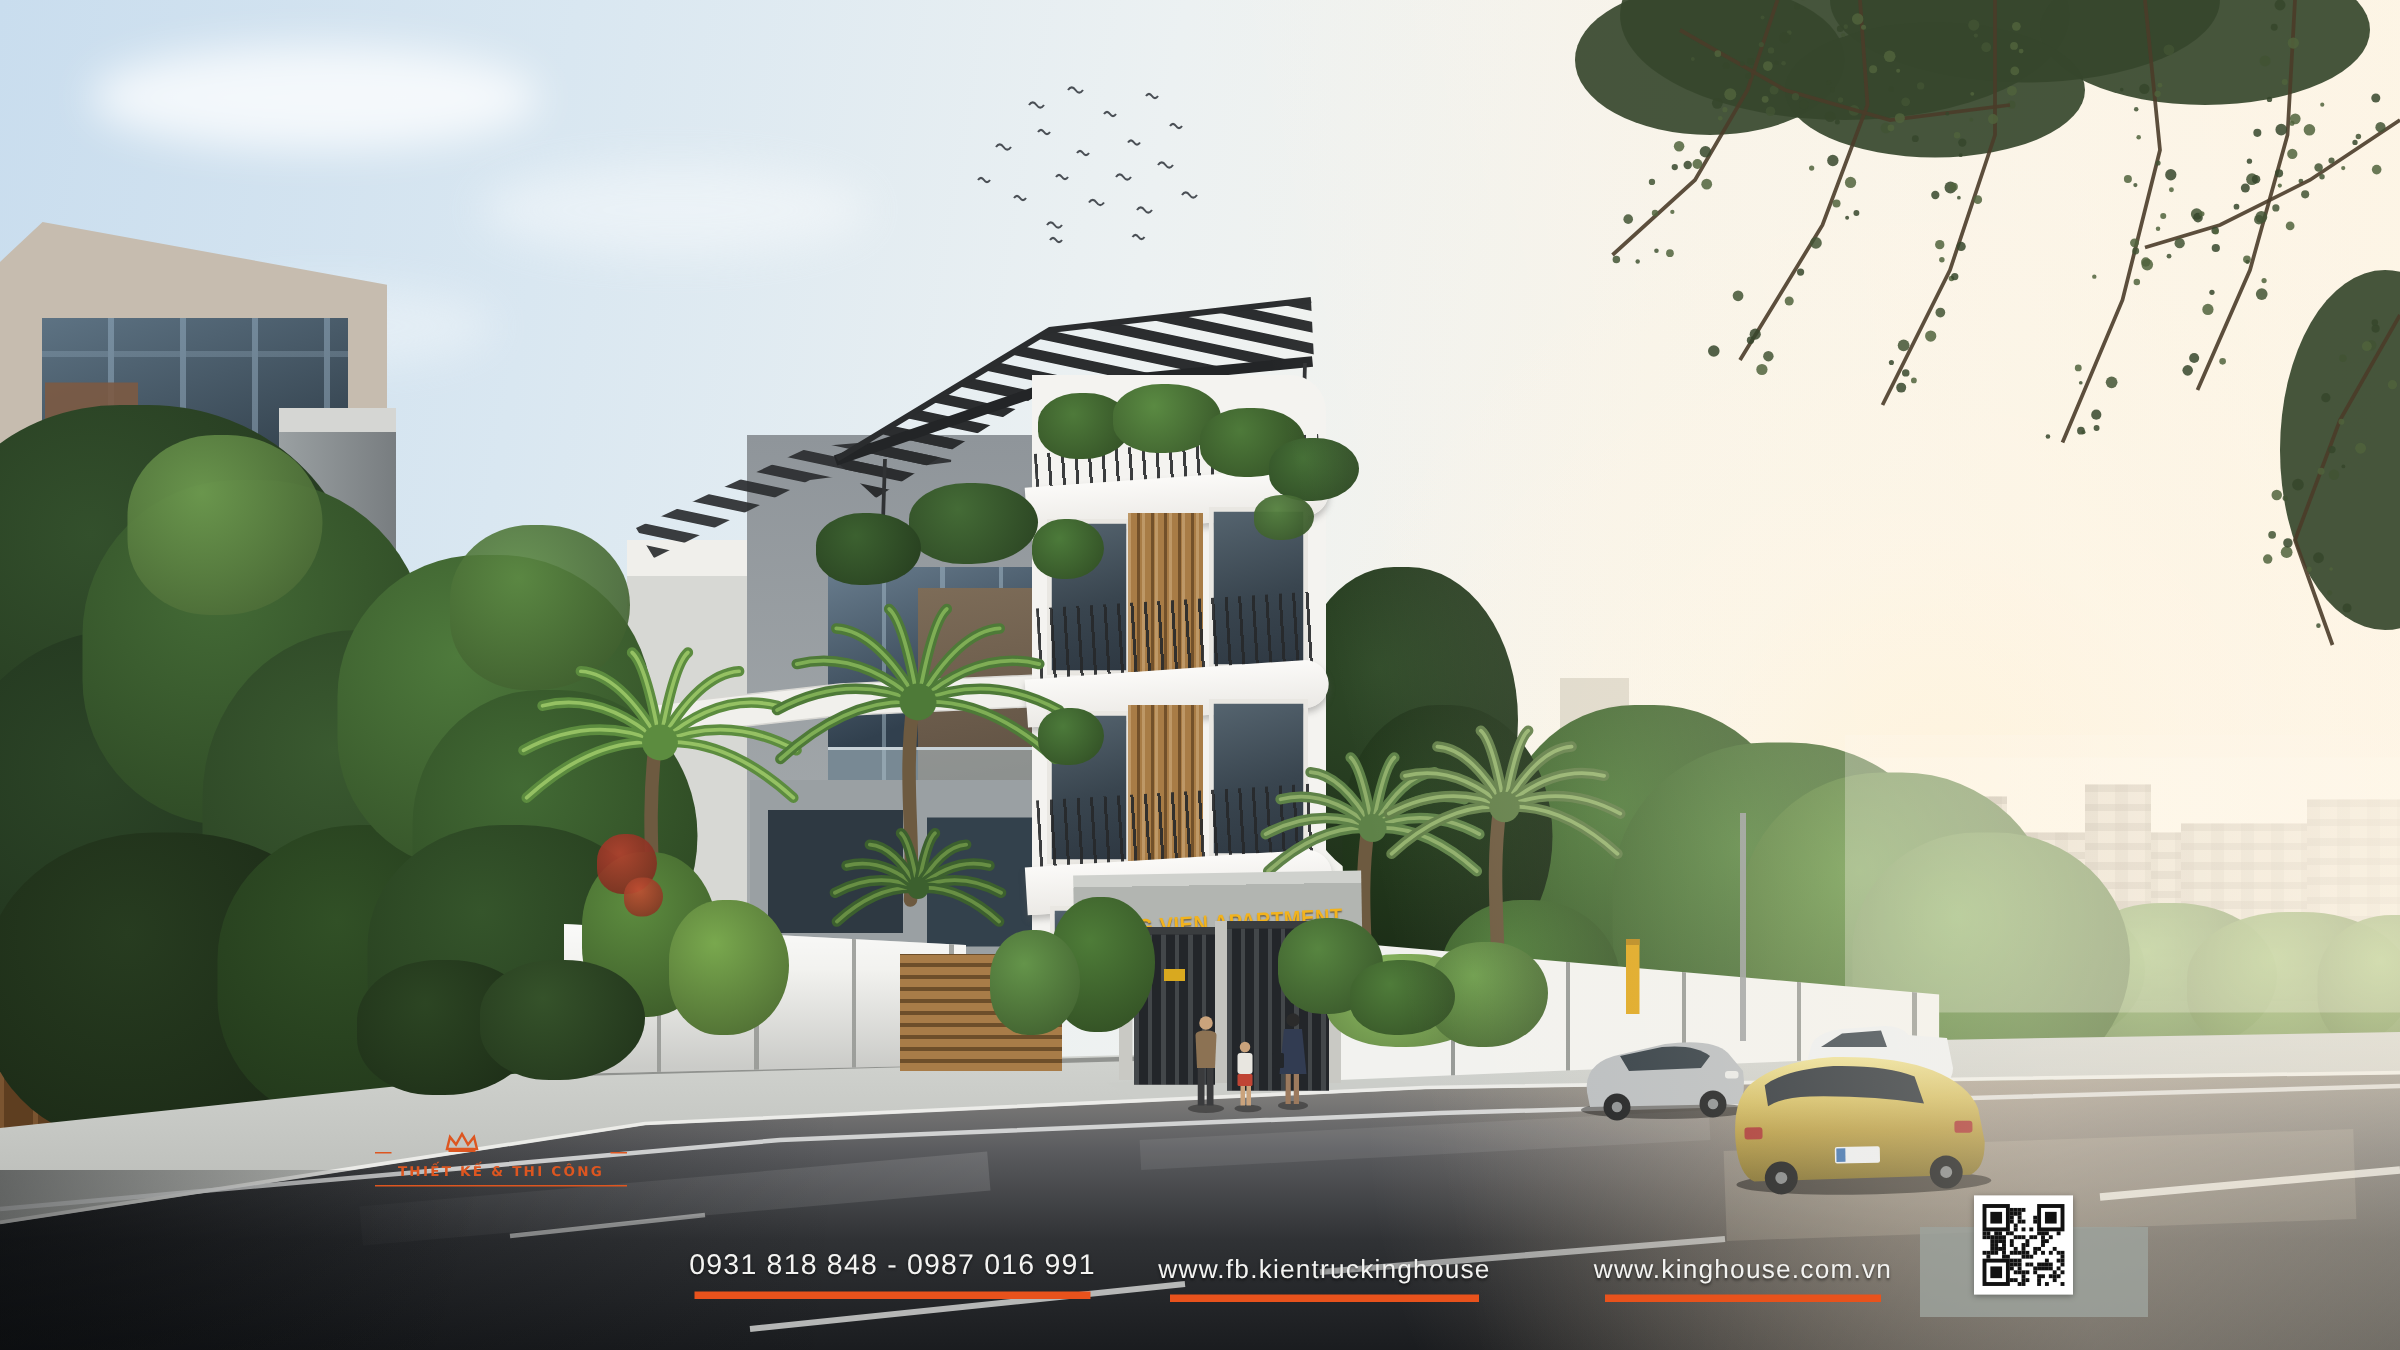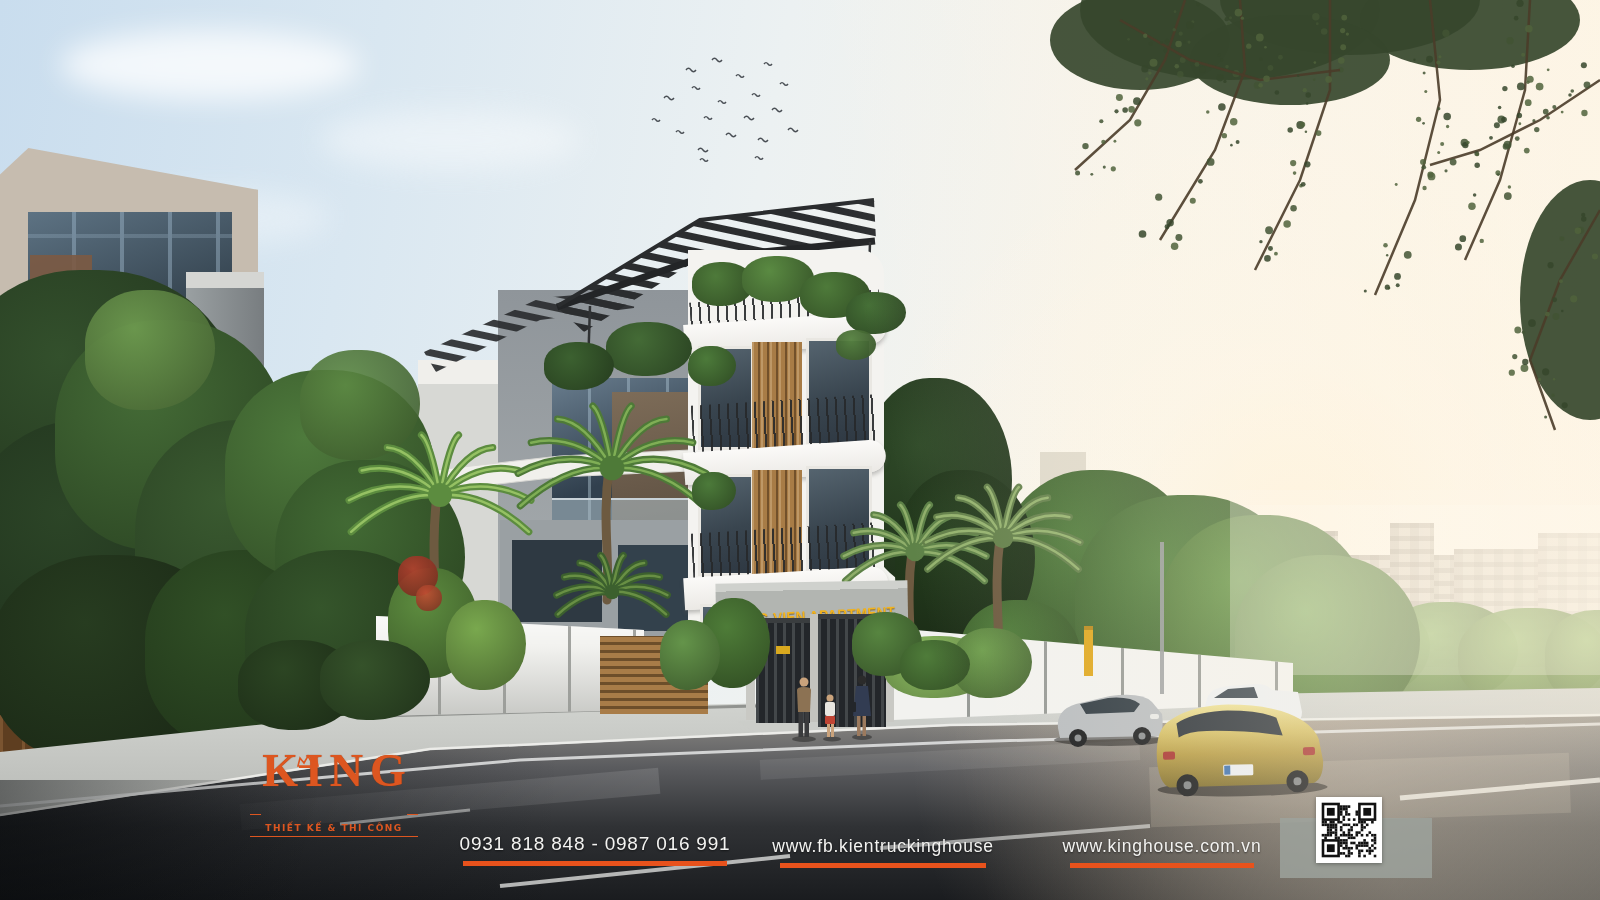--- a/index.html
+++ b/index.html
@@ -448,21 +448,20 @@
   </svg>
 
   <div class="abs" style="left:0;top:0;width:1600px;height:900px;background:linear-gradient(78deg,rgba(255,248,235,0) 55%,rgba(255,244,224,.3) 78%,rgba(255,240,214,.42) 100%)"></div>
   <div class="abs" style="left:0;top:780px;width:520px;height:120px;background:linear-gradient(100deg,rgba(8,10,12,.5),rgba(8,10,12,0) 60%)"></div>
 
   <div>
     <div class="abs logo" style="left:250px;top:748px">
       <svg class="abs" style="left:46px;top:6px" width="24" height="14" viewBox="0 0 24 14">
         <path d="M2,12 L4,4 L8,9 L12,2 L16,9 L20,4 L22,12 Z M3,13.5 L21,13.5" fill="none" stroke="#dd5620" stroke-width="1.6"></path>
       </svg>
-      <div class="king">KING</div>
       <div class="tagline">
         <i></i>
           <span>THIẾT KẾ &amp; THI CÔNG</span>
           <i></i>
       </div>
     </div>
     <div class="contact" style="left:450px;top:833px;width:290px">
       <div class="ctext">0931 818 848 - 0987 016 991</div>
       <div class="cline" style="width:264px"></div>
     </div>

